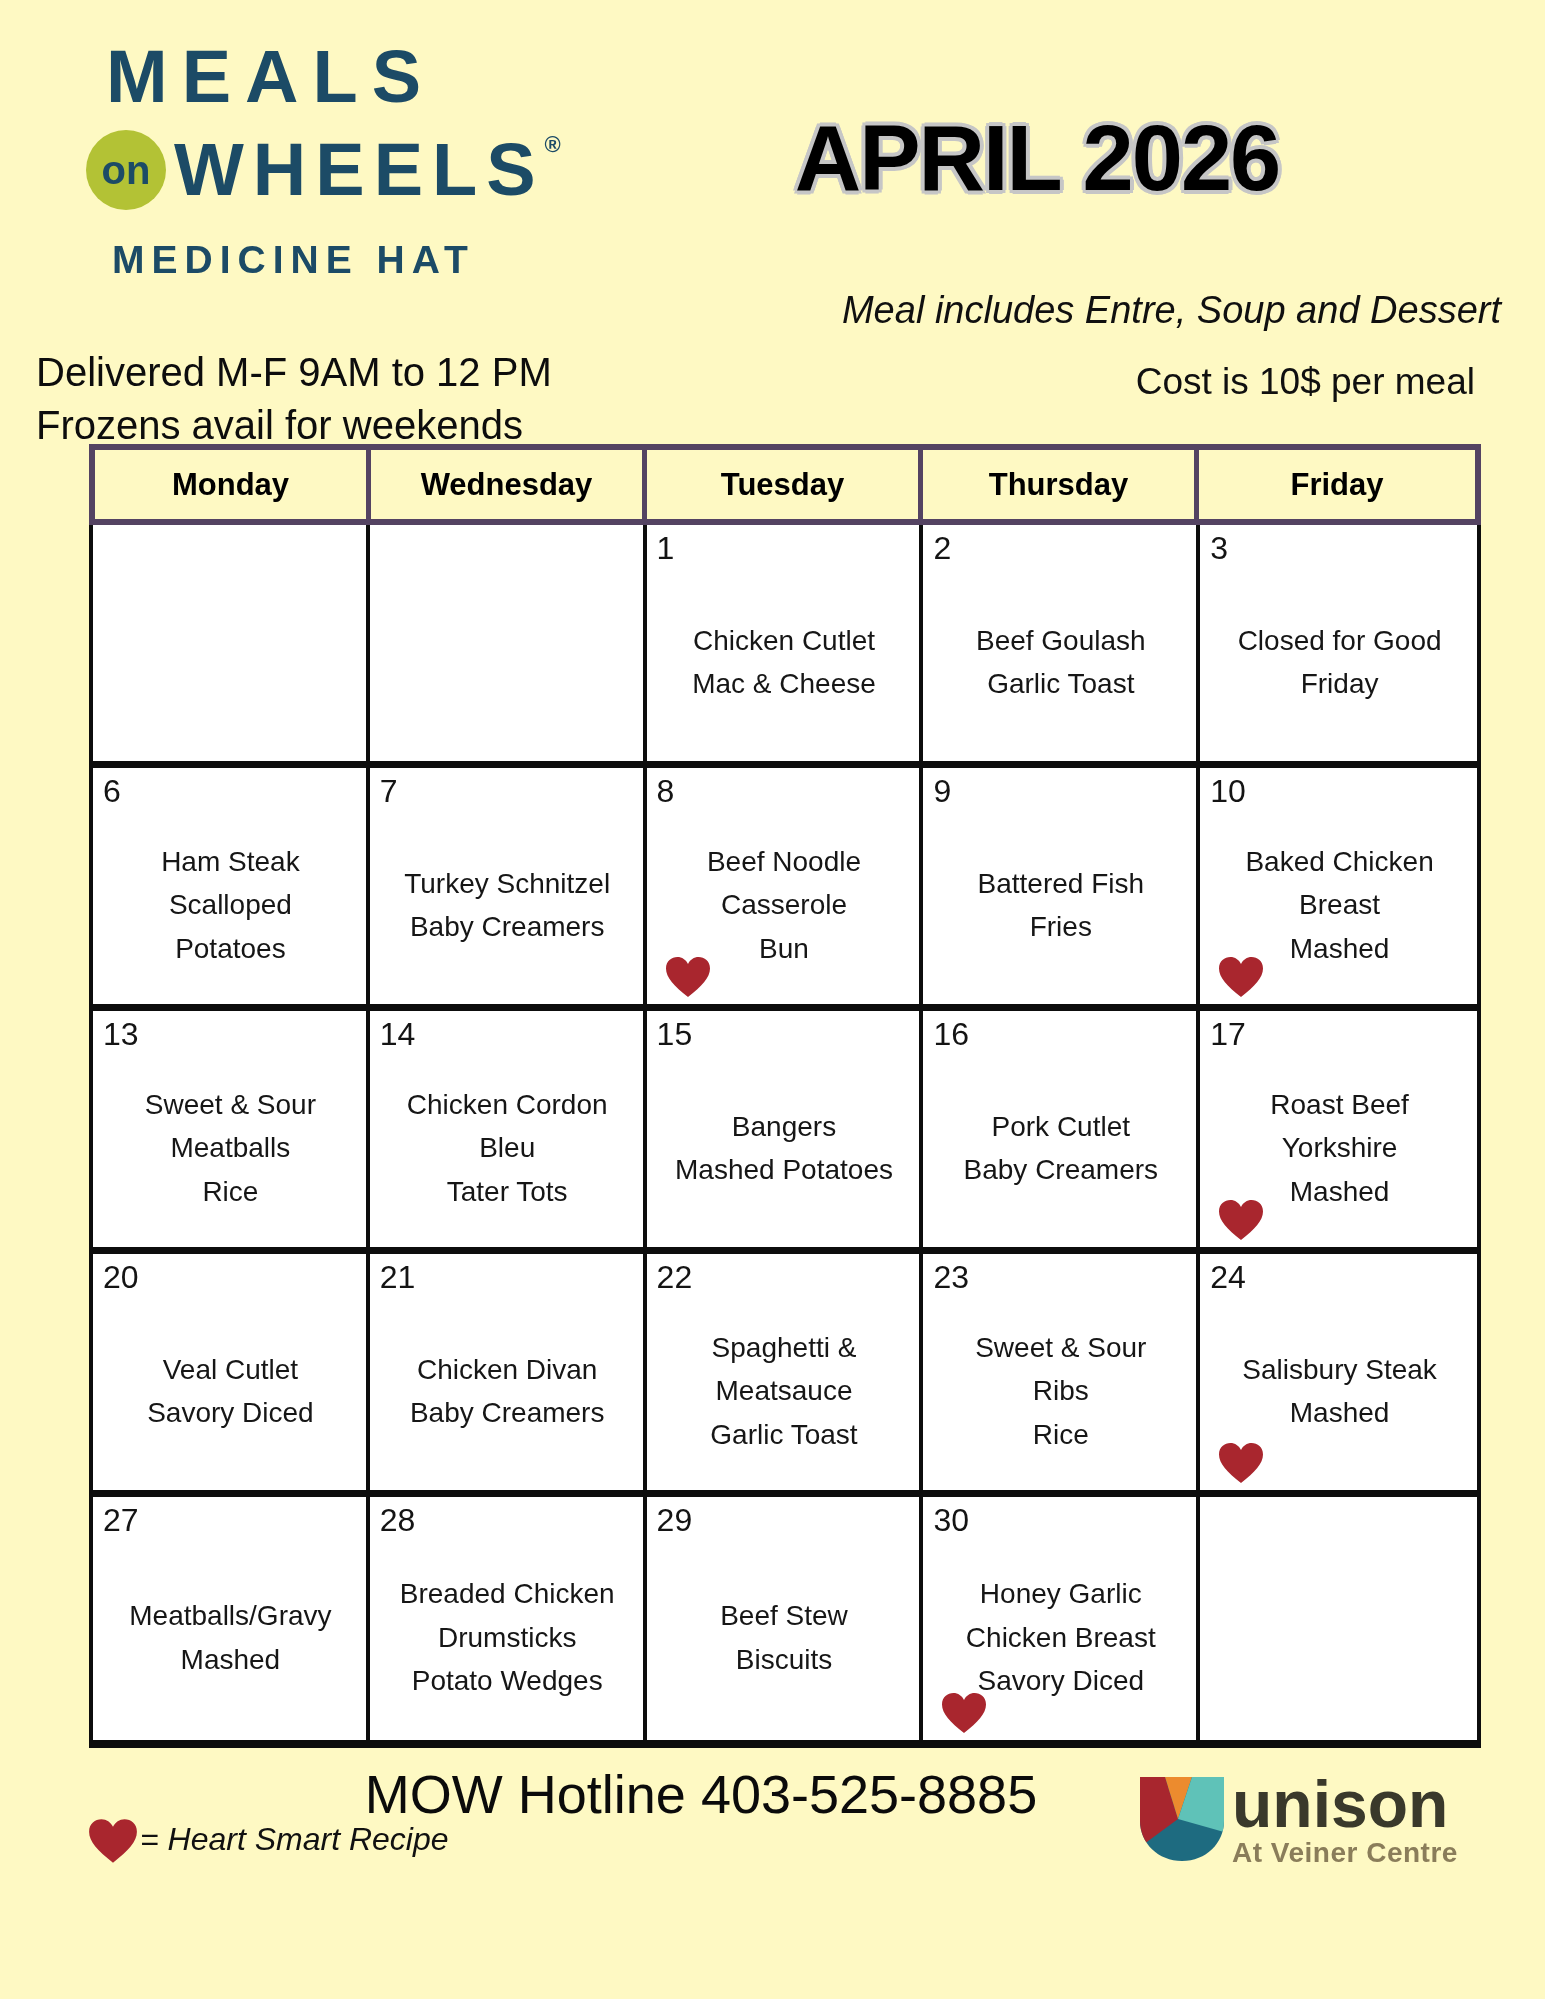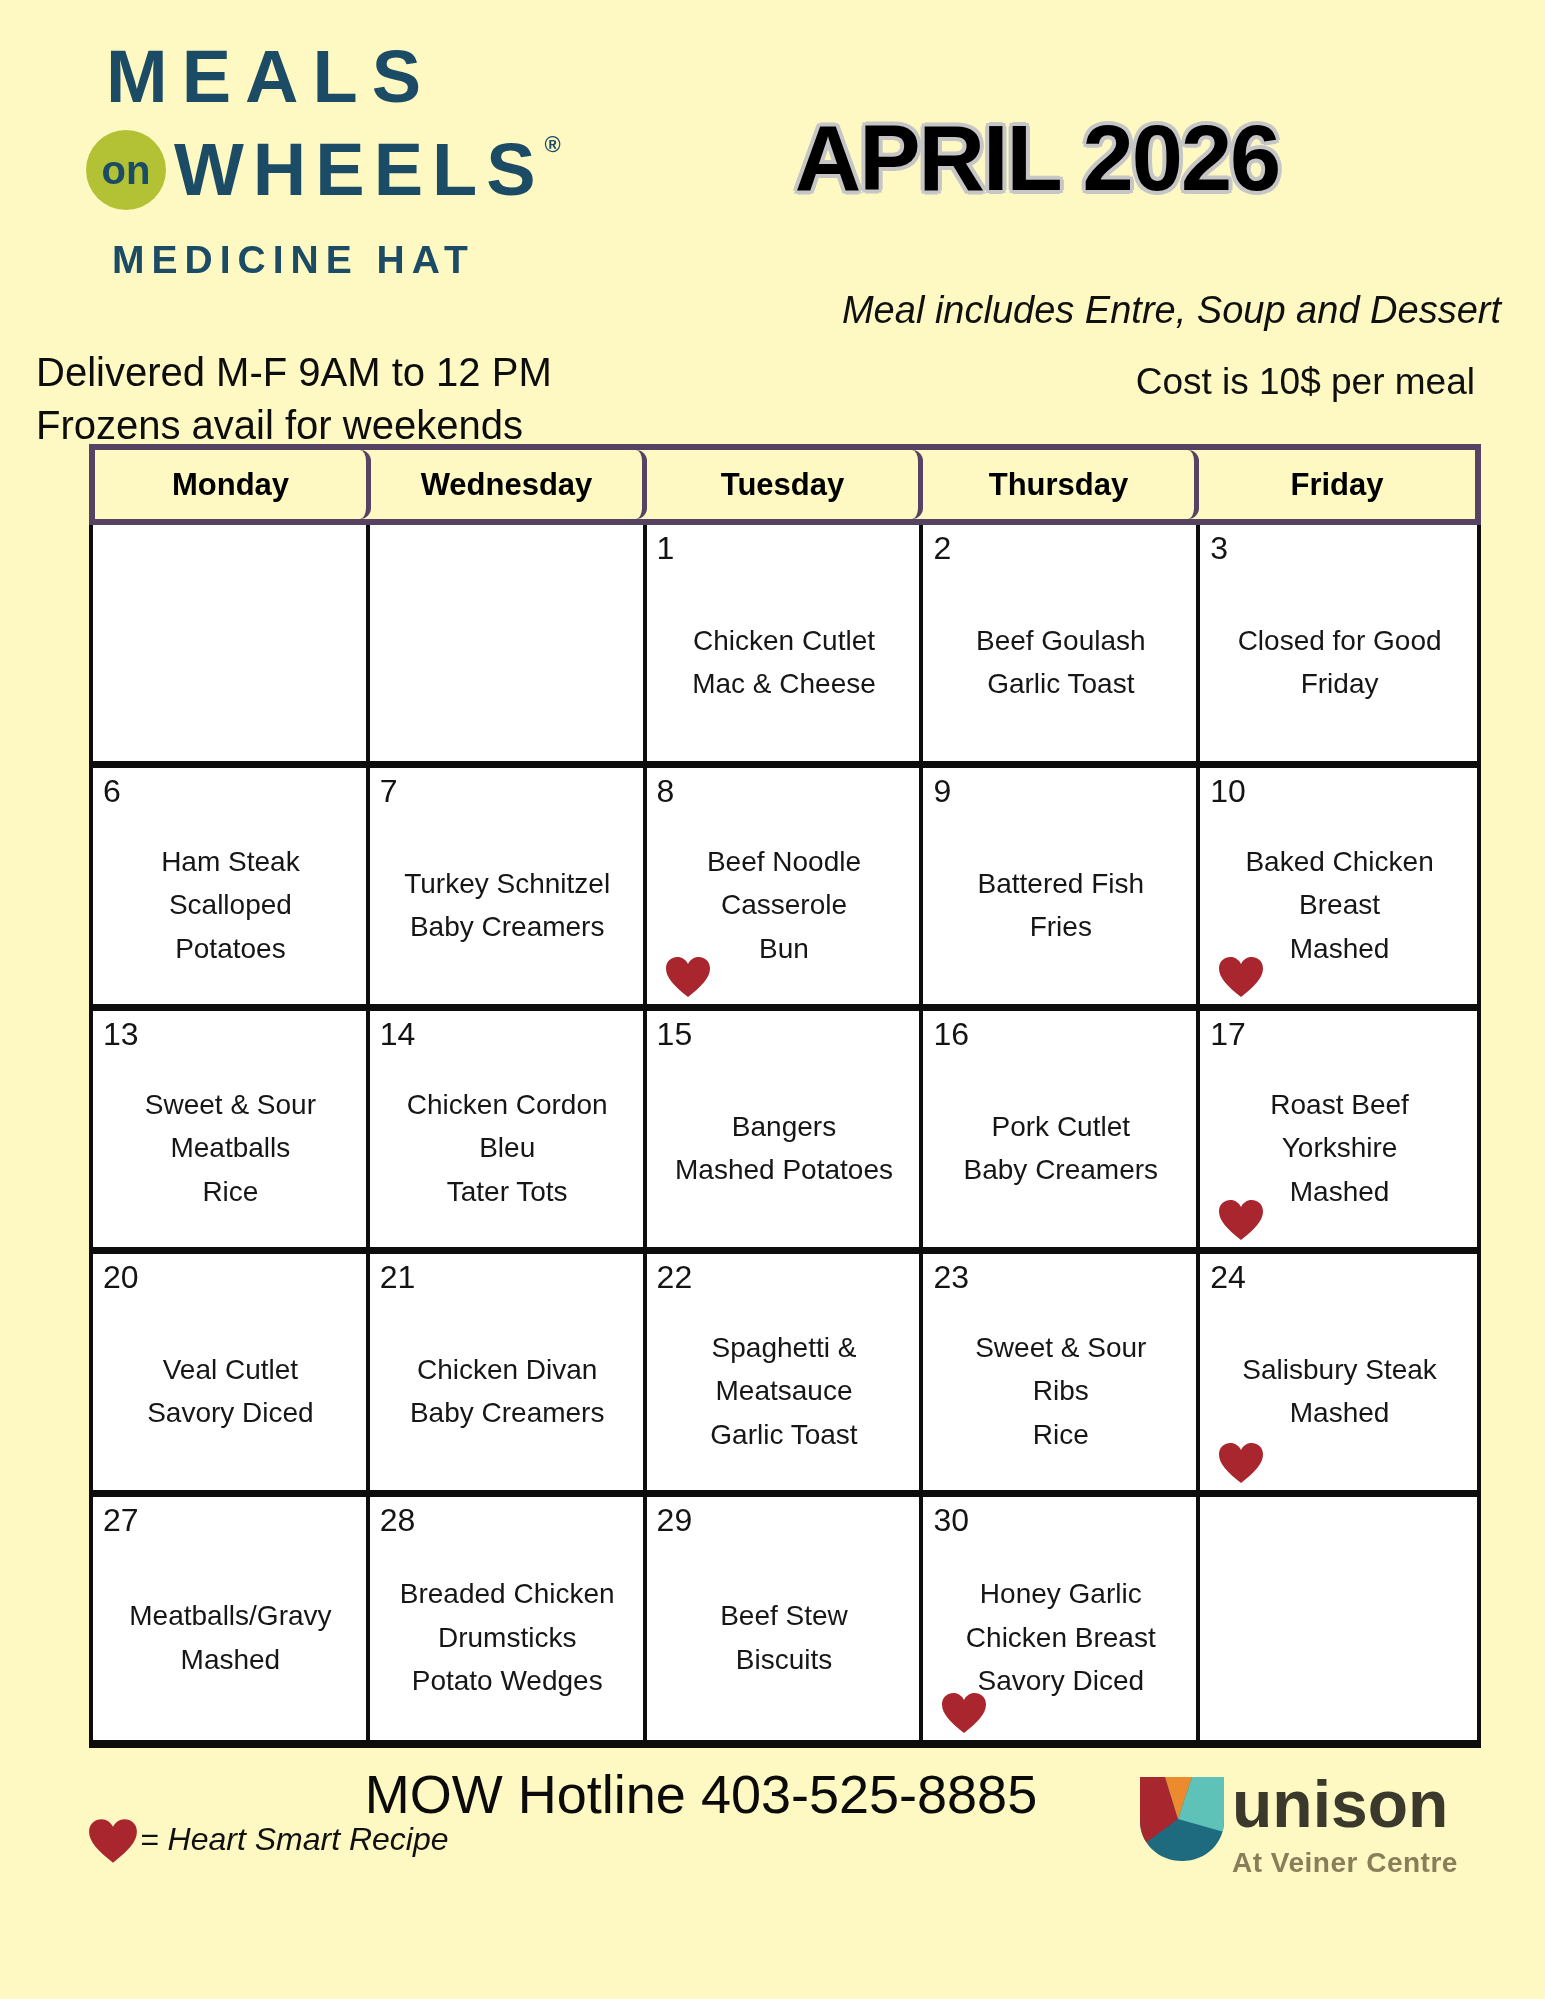--- a/index.html
+++ b/index.html
@@ -26,21 +26,21 @@
                          -3px -3px var(--title-outline,#c6c6c6),3px -3px var(--title-outline,#c6c6c6),
                          -3px 3px var(--title-outline,#c6c6c6),3px 3px var(--title-outline,#c6c6c6);}
   .includes-line{position:absolute;right:44px;top:289px;font-size:38px;font-style:italic;color:#101010;}
   .cost-line{position:absolute;right:70px;top:361px;font-size:37px;color:#101010;}
 
   
   .calendar{position:absolute;left:89px;top:444px;width:1392px;}
   .cal-header{display:grid;grid-template-columns:repeat(5,1fr);height:81px;box-sizing:border-box;
               border:6px solid var(--purple,#544362);}
   .hcell{display:flex;align-items:center;justify-content:center;font-weight:700;font-size:31px;color:#000;
-         border-right:5px solid var(--purple,#544362);border-radius:11px;}
+         border-right:5px solid var(--purple,#544362);}
   .hcell:last-child{border-right:none;}
   .cal-body{display:grid;grid-template-columns:repeat(5,1fr);grid-auto-rows:243px;box-sizing:border-box;
             border:4px solid #0d0d0d;border-top:none;border-bottom-width:8px;}
   .cell{position:relative;box-sizing:border-box;display:flex;flex-direction:column;padding:6px 8px 8px 10px;
         border-right:4px solid #0d0d0d;border-bottom:7px solid #0d0d0d;background:#fff;}
   .cell:nth-child(5n){border-right:none;}
   .cell:nth-last-child(-n+5){border-bottom:none;}
   .daynum{font-size:32px;color:#141414;line-height:1.1;min-height:40px;text-align:left;}
   .meal{flex:1;display:flex;align-items:center;justify-content:center;text-align:center;
         white-space:pre-line;font-size:28px;line-height:1.55;color:#161616;}
@@ -50,21 +50,21 @@
   
   .hotline{position:absolute;left:285px;top:1763px;width:832px;text-align:center;font-size:54px;color:#0b0b0b;}
   .legend{position:absolute;left:88px;top:1818px;display:flex;align-items:center;gap:2px;}
   .legend-heart{width:50px;height:46px;color:var(--heart-red,#a9262e);}
   .legend-heart svg{display:block;width:100%;height:100%;}
   .legend-text{font-size:32px;font-style:italic;color:#111;padding-bottom:4px;}
   .unison{position:absolute;left:1140px;top:1777px;display:flex;align-items:flex-start;}
   .unison-shield{width:84px;height:84px;flex:0 0 84px;}
   .unison-textcol{margin-left:8px;margin-top:0px;}
   .unison-name{font-size:66px;font-weight:700;line-height:0.84;letter-spacing:0;color:var(--unison-text,#3a392b);}
-  .unison-tagline{font-size:28px;font-weight:700;margin-top:15px;letter-spacing:0.5px;color:var(--unison-tagline,#8a7d5a);}
+  .unison-tagline{font-size:28px;font-weight:700;margin-top:5px;letter-spacing:0.5px;color:var(--unison-tagline,#8a7d5a);}
 </style>
 </head>
 <body>
 
 <div class="page">
 
   <div class="mow-logo">
     <div class="mow-meals">MEALS</div>
     <div class="wheels-row">
       <span class="on-circle">

